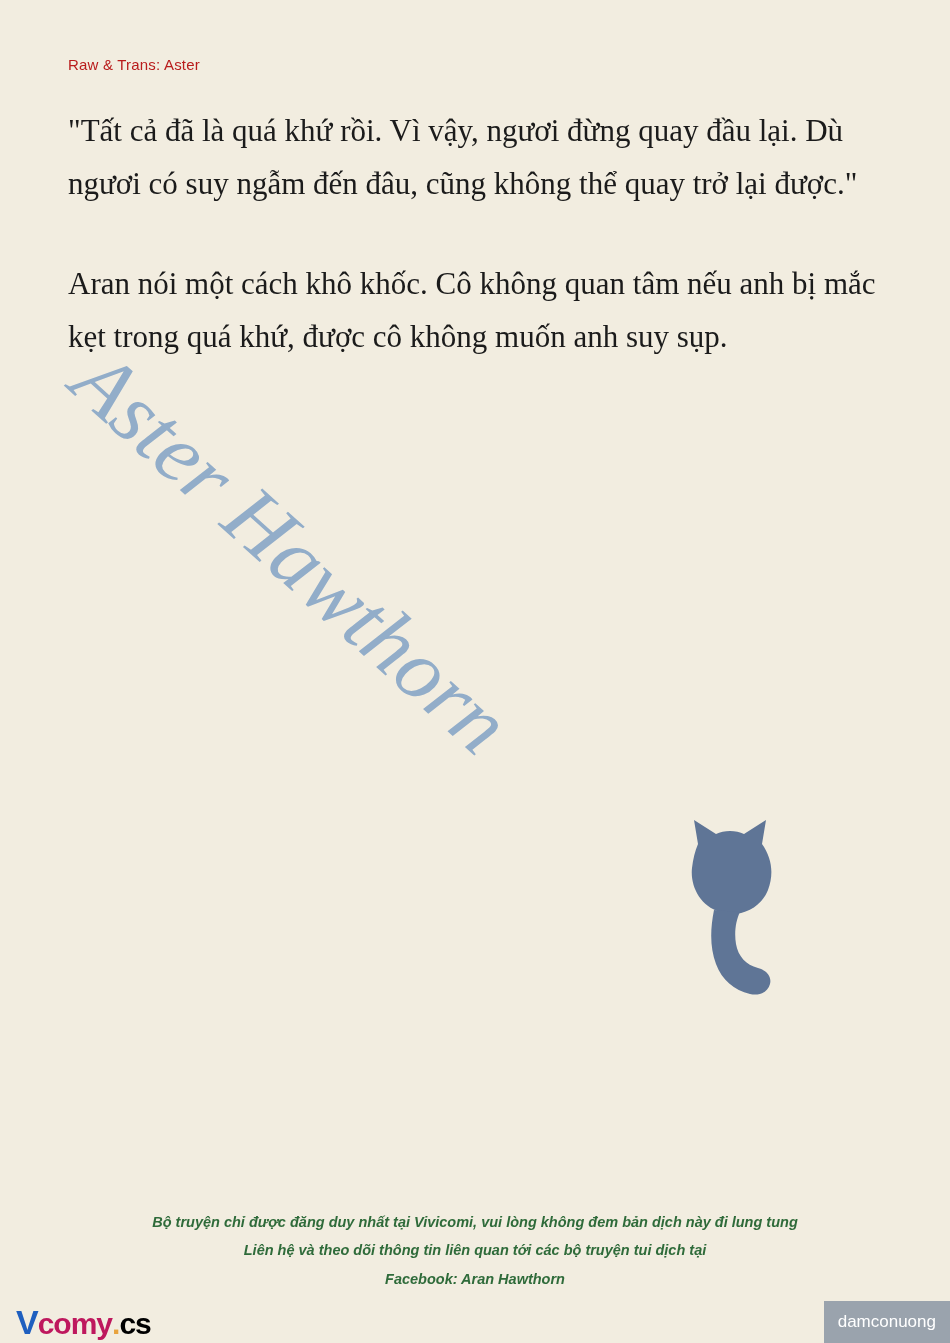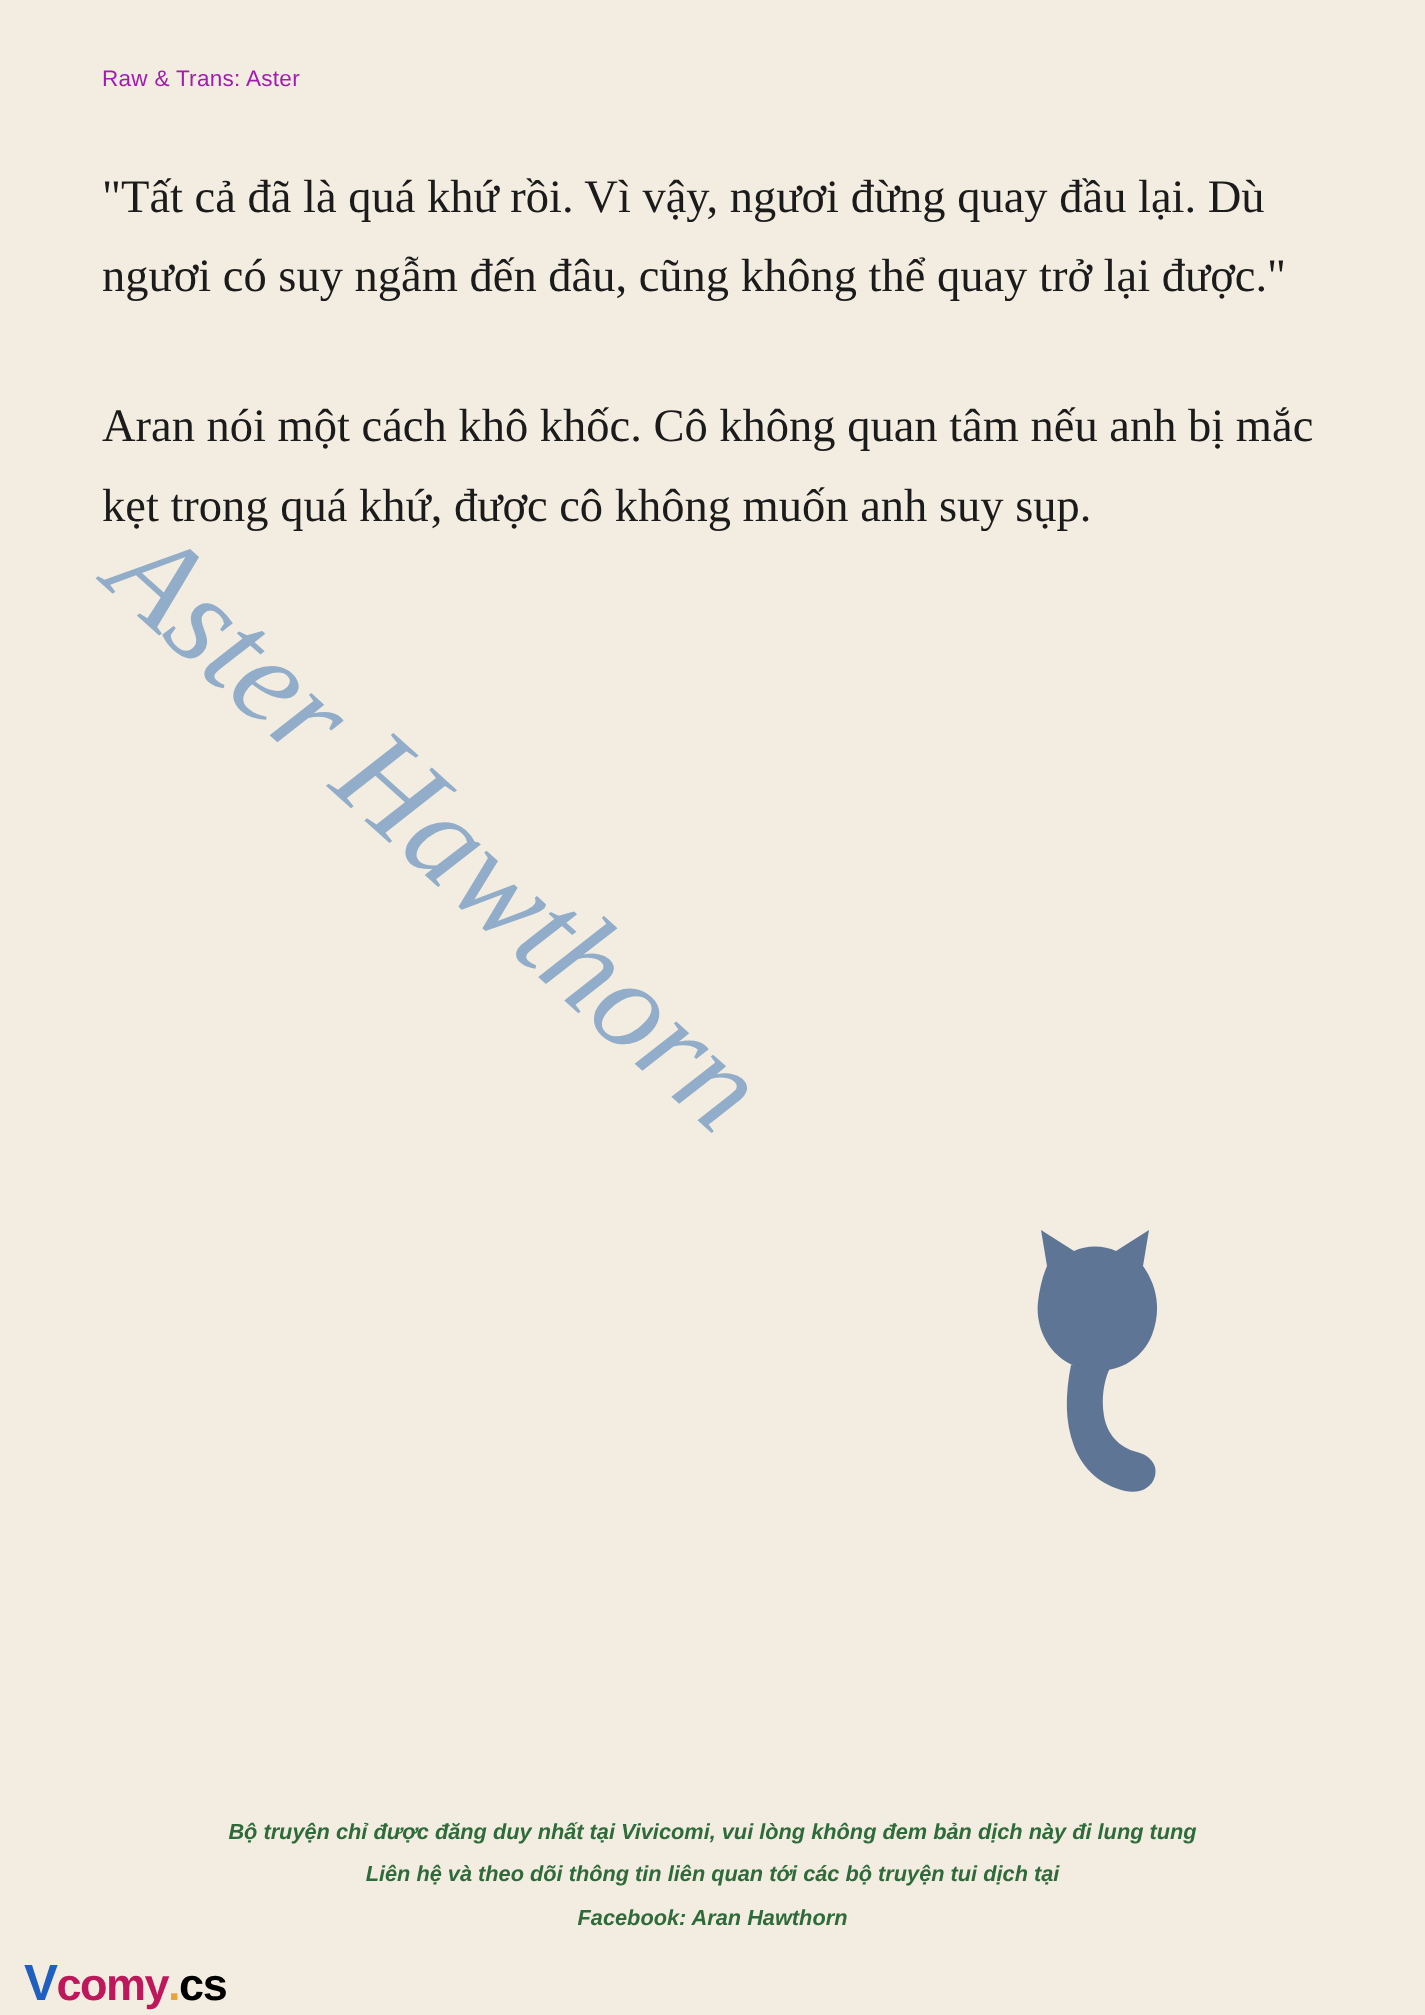--- a/index.html
+++ b/index.html
@@ -15,24 +15,24 @@
     overflow: hidden;
   }
   .page {
     position: absolute;
     inset: 0;
     background: #f2ede0;
   }
   .credit-top {
     position: absolute;
     left: 68px;
-    top: 44px;
+    top: 56px;
     font-family: "Liberation Sans", sans-serif;
     font-size: 15px;
-    color: #a21caf;
+    color: #b91c1c;
     letter-spacing: 0.2px;
   }
   .body-text {
     position: absolute;
     left: 68px;
     top: 104px;
     width: 820px;
     font-family: "Liberation Serif", serif;
     font-size: 31px;
     line-height: 1.72;
@@ -140,15 +140,16 @@
     <div>Facebook: Aran Hawthorn</div>
   </div>
 
   <div class="bottom-bar">
     <div class="brand">
       <span class="v">V</span>
       <span class="c1">comy</span>
       <span class="dot">.</span>
       <span class="c2">cs</span>
     </div>
+    <div class="right-tag">damconuong</div>
   </div>
 
 </div>
 
 </body></html>

